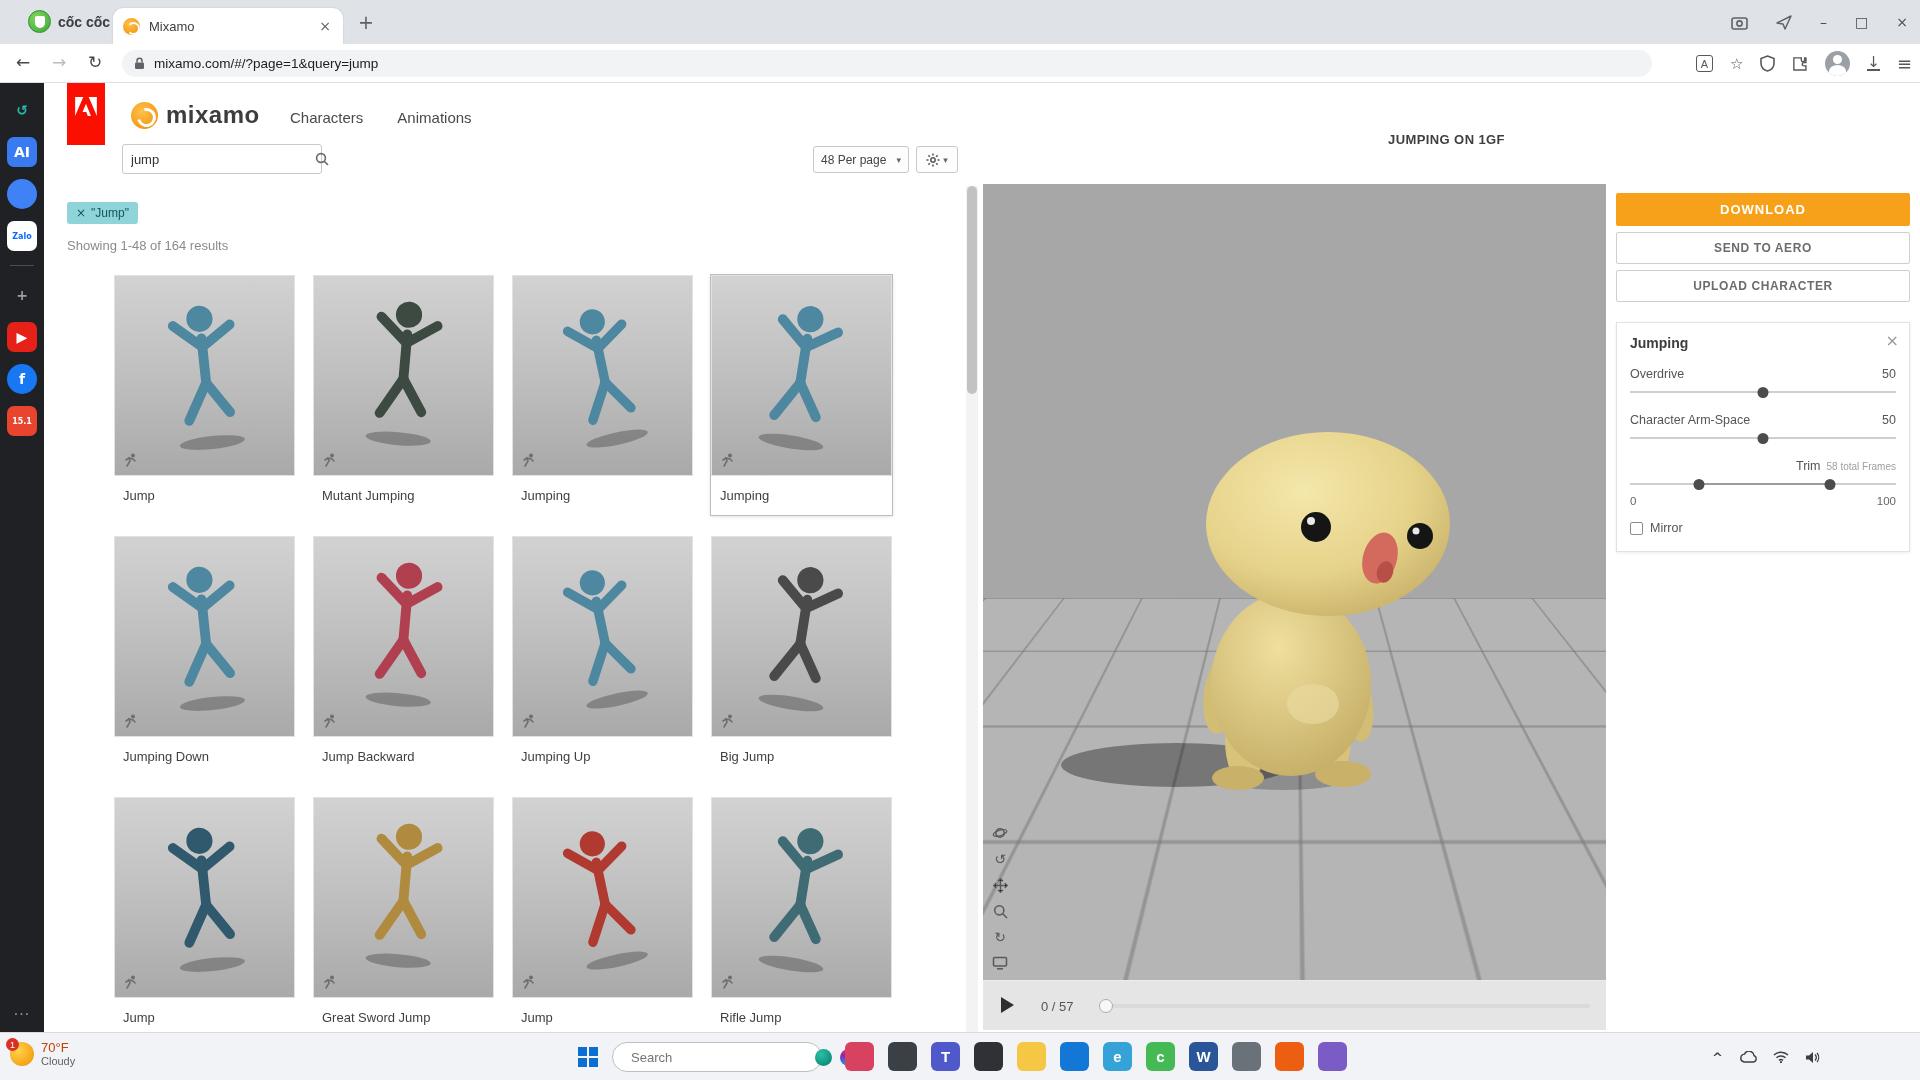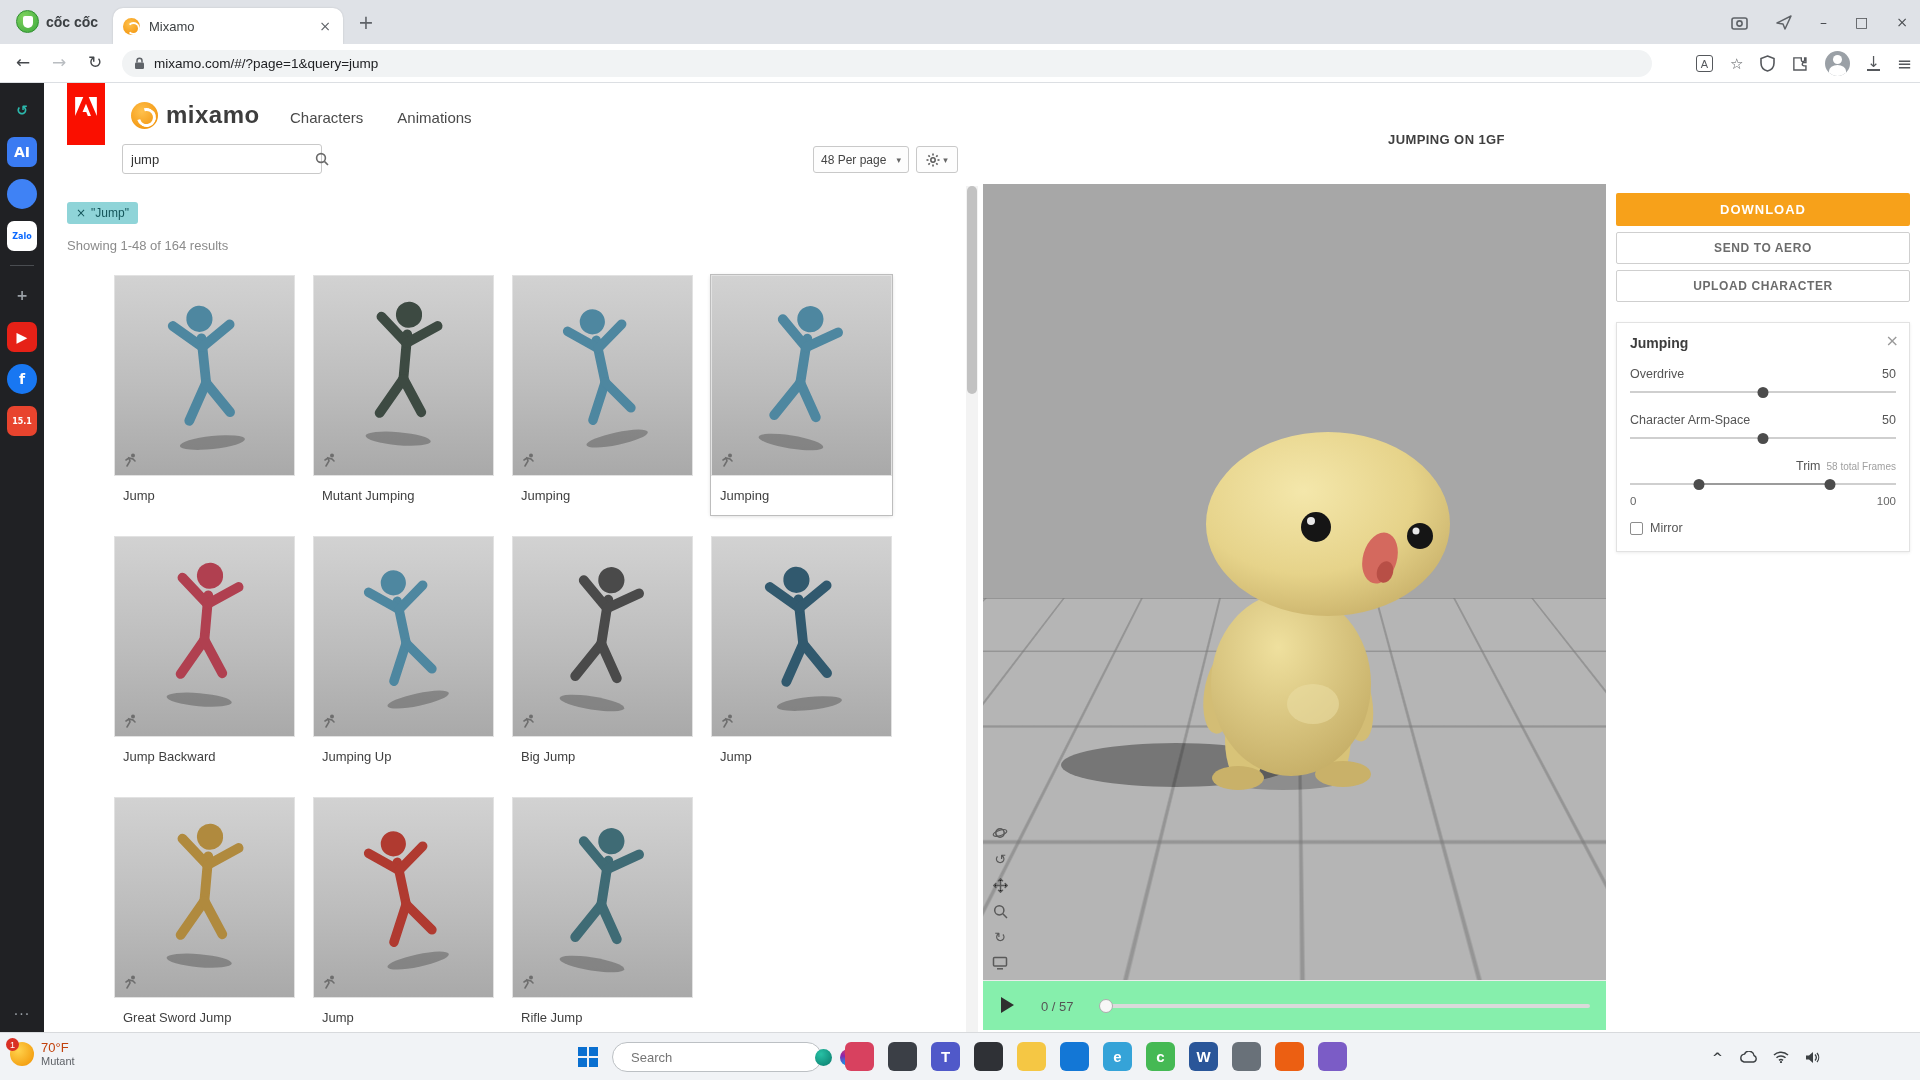--- a/index.html
+++ b/index.html
@@ -3,21 +3,21 @@
 <meta charset="utf-8">
 <style>
   * { margin:0; padding:0; box-sizing:border-box; }
   html,body { width:1920px; height:1080px; }
   body { font-family:"Liberation Sans", sans-serif; background:#fff; }
   .screen { position:relative; width:1920px; height:1080px; overflow:hidden; background:#fff; }
   .glyph { font-family:"DejaVu Sans", sans-serif; }
 
   
   .tabbar { position:absolute; left:0; top:0; width:1920px; height:44px; background:#dfe2e7; }
-  .brand { position:absolute; left:16px; top:10px; display:flex; align-items:center; gap:7px; }
+  .brand { position:absolute; left:28px; top:10px; display:flex; align-items:center; gap:7px; }
   .brand-logo { width:23px; height:23px; border-radius:50%; background:radial-gradient(circle at 35% 30%, #7fd35f, #3da93c); border:1px solid #2f8f30; position:relative; }
   .brand-logo::after { content:""; position:absolute; left:6px; top:5px; width:10px; height:12px; border-radius:2px 2px 5px 5px; background:#fff; }
   .brand-text { font-size:14px; color:#3c4043; font-weight:bold; }
   .tab { position:absolute; left:113px; top:8px; width:230px; height:36px; background:#fff; border-radius:10px 10px 0 0; display:flex; align-items:center; padding:0 10px; box-shadow:0 0 2px rgba(0,0,0,.15); }
   .favicon { width:17px; height:17px; border-radius:50%; background:radial-gradient(circle at 40% 35%, #ffc14d, #f08c00); position:relative; flex:none; }
   .favicon::after { content:""; position:absolute; left:4px; top:4px; width:9px; height:9px; border-radius:50%; border:2px solid #fff; border-left-color:transparent; }
   .tab-title { font-size:13px; color:#3c4043; margin-left:9px; flex:1; }
   .tab-close { font-size:14px; color:#5f6368; cursor:default; padding:0 2px; }
   .newtab { position:absolute; left:358px; top:11px; font-size:19px; color:#5f6368; }
   .tb-right { position:absolute; right:12px; top:0; height:44px; display:flex; align-items:center; gap:28px; color:#5f6368; }
@@ -88,21 +88,21 @@
   .v-thumbbar { position:absolute; left:1px; top:0; width:10px; height:208px; border-radius:5px; background:#c2c2c2; }
 
   
   .viewer-title { position:absolute; left:939px; top:49px; width:927px; text-align:center; font-size:13px; font-weight:bold; color:#3f3f3f; letter-spacing:.4px; }
   .viewer { position:absolute; left:939px; top:101px; width:623px; height:796px; background:#a7a7a7; overflow:hidden; }
   .floor { position:absolute; left:-310px; top:414px; width:1243px; height:720px; background-color:#b5b5b5; background-image:linear-gradient(rgba(122,122,122,.55) 2px, transparent 2px), linear-gradient(90deg, rgba(122,122,122,.55) 2px, transparent 2px); background-size:78px 78px; transform:perspective(430px) rotateX(55deg); transform-origin:top center; }
   .charsvg { position:absolute; left:0; top:0; }
   .vtools { position:absolute; left:8px; top:640px; display:flex; flex-direction:column; gap:8px; }
   .vtool { width:18px; height:18px; display:flex; align-items:center; justify-content:center; color:#595959; font-size:14px; }
 
-  .player { position:absolute; left:939px; top:897px; width:623px; height:50px; background:#86efac; border-top:1px solid #ececec; }
+  .player { position:absolute; left:939px; top:897px; width:623px; height:50px; background:#e5e5e5; border-top:1px solid #ececec; }
   .play-btn { position:absolute; left:16px; top:15px; }
   .frame-text { position:absolute; left:58px; top:18px; font-size:13px; color:#555; }
   .pslider { position:absolute; left:118px; right:16px; top:18px; height:14px; }
   .pslider .track { position:absolute; left:0; right:0; top:5px; height:4px; border-radius:2px; background:#dadada; }
   .pslider .handle { position:absolute; top:0; width:14px; height:14px; border-radius:50%; background:#f7f7f7; border:1px solid #adadad; transform:translateX(-50%); }
 
   
   .controls { position:absolute; left:1572px; top:110px; width:294px;border-radius:12px; }
   .btn-primary { width:294px; height:33px; background:#f7a11a; border:none; color:#fff; font-size:13px; font-weight:bold; letter-spacing:1px; border-radius:2px; display:block; font-family:"Liberation Sans",sans-serif; }
   .btn-outline { width:294px; height:32px; background:#fff; border:1px solid #cfcfcf; color:#6c6c6c; font-size:12px; font-weight:bold; letter-spacing:.6px; border-radius:2px; display:block; margin-top:6px; font-family:"Liberation Sans",sans-serif; }
@@ -385,20 +385,40 @@
         <circle class="fig-head" cx="55" cy="26" r="12" fill="#4e87a0"></circle>
       </svg>
       <svg class="anim-badge" viewBox="0 0 16 16">
         <circle cx="10" cy="3.5" r="2" fill="#6e6e6e"></circle>
         <path d="M4 14 L7 9 L6 6 L10 7 L12 9 M6 6 L3 8" stroke="#6e6e6e" stroke-width="1.6" fill="none" stroke-linecap="round"></path>
       </svg>
     </div>
     <div class="card-label">Jumping</div>
   </div>
 
+  <div class="card pose-0">
+    <div class="thumb">
+      <svg class="fig" viewBox="0 0 110 150">
+        <ellipse cx="55" cy="140" rx="30" ry="6" fill="rgba(0,0,0,0.25)"></ellipse>
+        <g fill="none" stroke-width="9" stroke-linecap="round">
+          <path class="fig-stroke" d="M55 44 L55 85" stroke="#4e87a0"></path>
+          <path class="fig-stroke" d="M55 52 L30 30" stroke="#4e87a0"></path>
+          <path class="fig-stroke" d="M55 52 L82 34" stroke="#4e87a0"></path>
+          <path class="fig-stroke" d="M55 85 L36 118" stroke="#4e87a0"></path>
+          <path class="fig-stroke" d="M55 85 L74 114" stroke="#4e87a0"></path>
+        </g>
+        <circle class="fig-head" cx="55" cy="26" r="12" fill="#4e87a0"></circle>
+      </svg>
+      <svg class="anim-badge" viewBox="0 0 16 16">
+        <circle cx="10" cy="3.5" r="2" fill="#6e6e6e"></circle>
+        <path d="M4 14 L7 9 L6 6 L10 7 L12 9 M6 6 L3 8" stroke="#6e6e6e" stroke-width="1.6" fill="none" stroke-linecap="round"></path>
+      </svg>
+    </div>
+    <div class="card-label">Jumping Down</div>
+  </div>
 
   <div class="card pose-1">
     <div class="thumb">
       <svg class="fig" viewBox="0 0 110 150">
         <ellipse cx="55" cy="140" rx="30" ry="6" fill="rgba(0,0,0,0.25)"></ellipse>
         <g fill="none" stroke-width="9" stroke-linecap="round">
           <path class="fig-stroke" d="M55 44 L55 85" stroke="#b04050"></path>
           <path class="fig-stroke" d="M55 52 L30 30" stroke="#b04050"></path>
           <path class="fig-stroke" d="M55 52 L82 34" stroke="#b04050"></path>
           <path class="fig-stroke" d="M55 85 L36 118" stroke="#b04050"></path>
@@ -680,21 +700,21 @@
     </div>
   </div>
 
   <div class="taskbar">
     <div class="weather">
       <div class="weather-ico">
         <span class="weather-badge">1</span>
       </div>
       <div>
         <div class="weather-temp">70°F</div>
-        <div class="weather-desc">Mutant</div>
+        <div class="weather-desc">Cloudy</div>
       </div>
     </div>
 
     <div class="start">
         <div></div>
         <div></div>
         <div></div>
         <div></div>
       </div>
 

